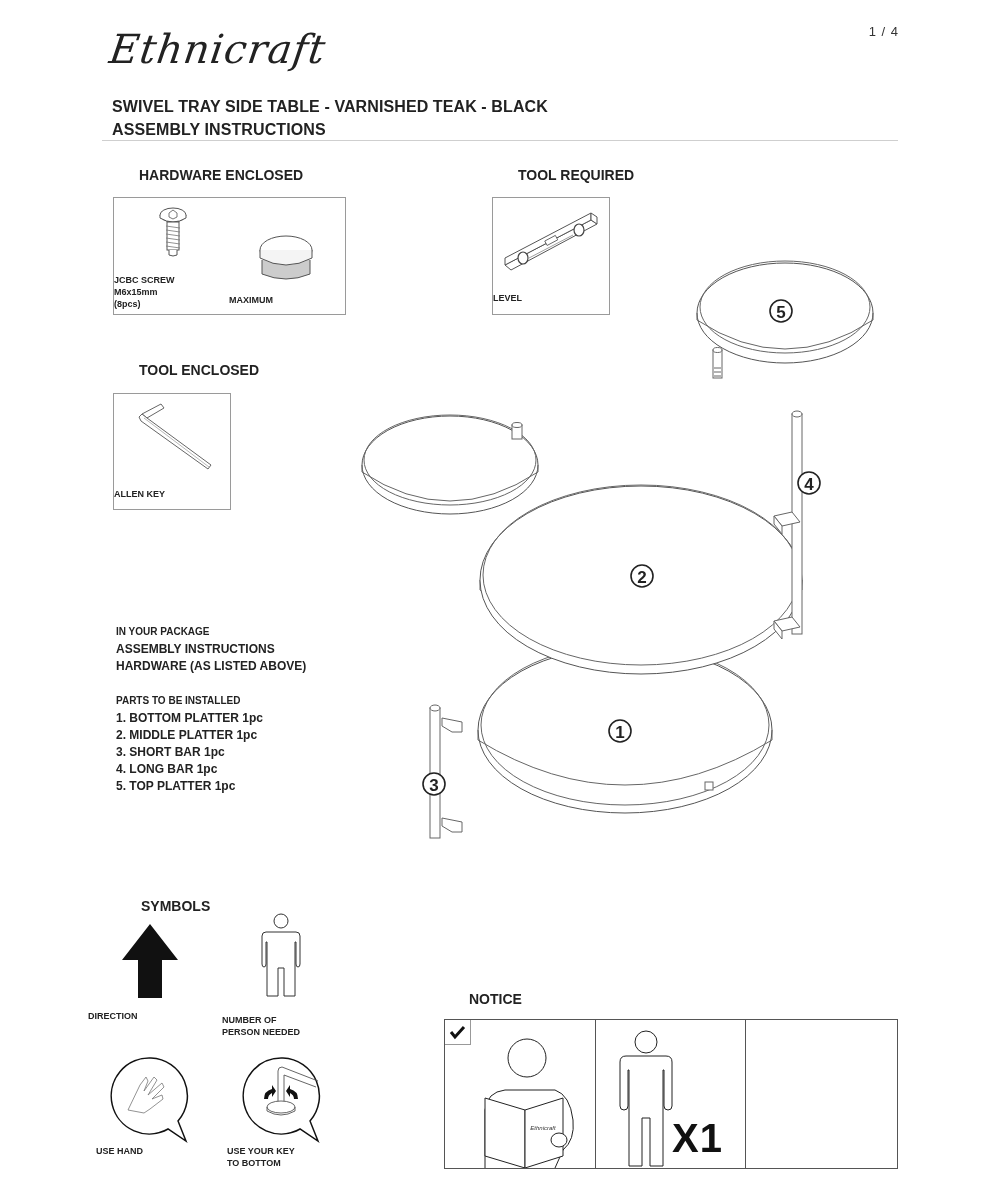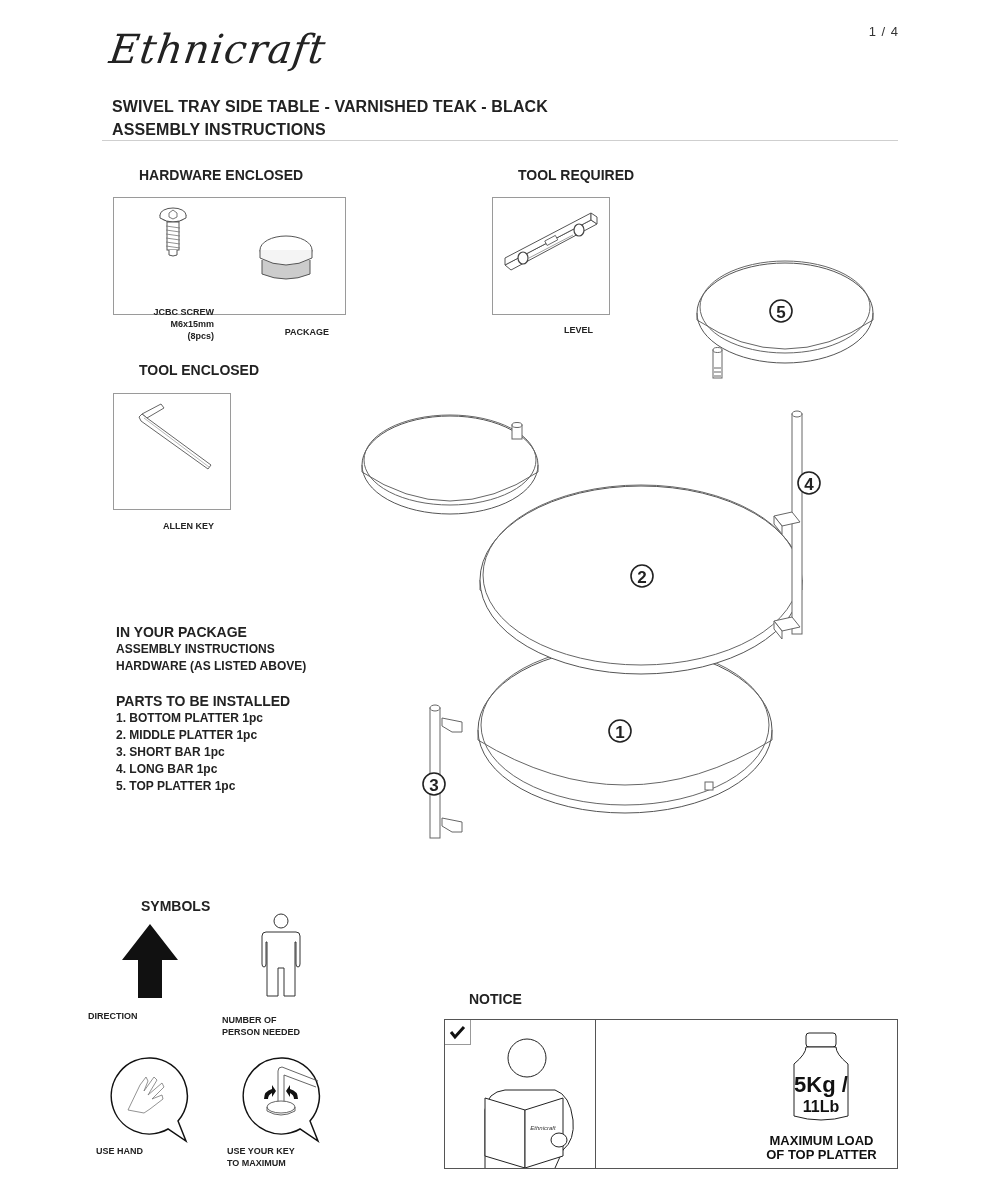--- a/index.html
+++ b/index.html
@@ -6,24 +6,24 @@
   body { width:1000px; height:1200px; position:relative; overflow:hidden;
          font-family:"Liberation Sans", sans-serif; color:#1a1a1a; }
   .abs { position:absolute; }
   .logo { left:110px; top:26px; font-family:"DejaVu Serif", serif; font-style:italic;
           font-size:40px; letter-spacing:1px; color:#222; transform:skewX(-8deg); font-weight:normal; }
   .page-num { right:101px; top:24px; font-size:13px; color:#333; letter-spacing:1px; }
   .title { left:112px; font-size:16px; font-weight:bold; color:#222; letter-spacing:0.1px;margin-top:12px; }
   .rule { left:102px; top:140px; width:796px; height:1px; background:#cfcfcf; }
   .section-h { font-size:14px; font-weight:bold; color:#222;padding-left:27px; }
   .box { border:1px solid #9a9a9a; background:#fff; }
-  .box-label { position:absolute; left:0; right:16px; text-align:right; font-size:9px;
-               font-weight:bold; color:#222; line-height:12px;margin-top:32px; }
+  .box-label { position:absolute; left:0; right:4px; text-align:left; font-size:9px;
+               font-weight:bold; color:#222; line-height:12px; }
   .list { font-size:12px; font-weight:bold; color:#222; line-height:17px; }
-  .list .h { font-size:14px; line-height:18px; }
+  .list .h { font-size:10px; line-height:18px; }
   .sym-label { font-size:9px; font-weight:bold; color:#222; line-height:12px; width:120px; }
   svg text { font-family:"Liberation Sans", sans-serif; }
 </style>
 </head>
 <body>
 
 <div class="abs logo">Ethnicraft</div>
 <div class="abs page-num">1 / 4</div>
 <div class="abs title" style="top:86px">SWIVEL TRAY SIDE TABLE - VARNISHED TEAK - BLACK</div>
 <div class="abs title" style="top:109px">ASSEMBLY INSTRUCTIONS</div>
@@ -51,21 +51,21 @@
     <div>M6x15mm</div>
     <div>(8pcs)</div>
   </div>
 </div>
 <div class="abs box" style="left:229px; top:197px; width:116px; height:116px; border-left:none">
   <svg width="116" height="90" viewBox="0 0 116 90" style="position:absolute;left:0;top:0">
     <path d="M33 62 L33 76 Q57 86 81 76 L81 62" fill="#ccc" stroke="#555" stroke-width="1"></path>
     <ellipse cx="57" cy="52" rx="26" ry="14" fill="#fff" stroke="#555" stroke-width="1"></ellipse>
     <path d="M31 52 L31 60 Q57 74 83 60 L83 52" fill="#f4f4f4" stroke="#555" stroke-width="1"></path>
   </svg>
-  <div class="box-label" style="top:96px">PACKAGE</div>
+  <div class="box-label" style="top:96px">MAXIMUM</div>
 </div>
 
 <div class="abs section-h" style="left:491px; top:167px">TOOL REQUIRED</div>
 <div class="abs box" style="left:492px; top:197px; width:116px; height:116px">
   <svg width="116" height="90" viewBox="0 0 116 90" style="position:absolute;left:0;top:0">
     <polygon points="12,67 98,22 104,26 18,72" fill="#fff" stroke="#555" stroke-width="1"></polygon>
     <polygon points="12,67 12,60 98,15 98,22" fill="#fff" stroke="#555" stroke-width="1"></polygon>
     <polygon points="98,15 104,19 104,26 98,22" fill="#fff" stroke="#555" stroke-width="1"></polygon>
     <ellipse cx="30" cy="60" rx="5" ry="6" fill="#fff" stroke="#444" stroke-width="1.2"></ellipse>
     <ellipse cx="86" cy="32" rx="5" ry="6" fill="#fff" stroke="#444" stroke-width="1.2"></ellipse>
@@ -202,21 +202,21 @@
     <path d="M36 50 L36 16 Q36 12 40 12 L76 26"></path>
     <path d="M42 50 L42 20 L74 32"></path>
     <ellipse cx="39" cy="52" rx="14" ry="6" fill="#fff"></ellipse>
     <path d="M25 52 L25 56 Q39 64 53 56 L53 52"></path>
   </g>
   <path d="M22 44 Q22 36 30 34 L30 30 L34 36 L30 42 L30 38 Q26 40 26 44 Z" fill="#111"></path>
   <path d="M56 44 Q56 36 48 34 L48 30 L44 36 L48 42 L48 38 Q52 40 52 44 Z" fill="#111"></path>
 </svg>
 <div class="abs sym-label" style="left:227px; top:1145px">
   <div>USE YOUR KEY</div>
-  <div>TO MAXIMUM</div>
+  <div>TO BOTTOM</div>
 </div>
 
 <div class="abs section-h" style="left:442px; top:991px">NOTICE</div>
 <div class="abs" style="left:444px; top:1019px; width:452px; height:148px; border:1px solid #555">
 
   <div class="abs" style="left:0; top:0; width:150px; height:148px; border-right:1px solid #555; overflow:hidden">
     <div class="abs" style="left:0; top:0; width:25px; height:24px; border-right:1px solid #999; border-bottom:1px solid #999">
       <svg width="25" height="24" viewBox="0 0 25 24">
         <path d="M6 12 L10 17 L19 7" fill="none" stroke="#111" stroke-width="3"></path>
       </svg>
@@ -226,28 +226,23 @@
         <circle cx="82" cy="38" r="19"></circle>
         <path d="M40 148 L40 90 Q42 72 60 70 L110 70 Q125 75 128 100 Q130 120 118 130 L110 148"></path>
         <polygon points="40,78 80,90 80,148 40,136"></polygon>
         <polygon points="80,90 118,78 118,136 80,148"></polygon>
         <ellipse cx="114" cy="120" rx="8" ry="7"></ellipse>
       </g>
       <text x="98" y="110" font-size="6" fill="#333" font-style="italic" text-anchor="middle">Ethnicraft</text>
     </svg>
   </div>
 
-
-  <div class="abs" style="left:301px; top:0; width:151px; height:148px">
-    <svg width="70" height="95" viewBox="0 0 70 95" style="position:absolute;left:40px;top:10px">
-      <g fill="#fff" stroke="#222" stroke-width="1">
-        <rect x="20" y="3" width="30" height="14" rx="3"></rect>
-        <path d="M20 17 L50 17 Q50 24 62 34 L62 86 Q35 94 8 86 L8 34 Q20 24 20 17 Z"></path>
+  <div class="abs" style="left:151px; top:0; width:149px; height:148px; border-right:1px solid #555">
+    <svg width="60" height="140" viewBox="0 0 60 140" style="position:absolute;left:22px;top:8px">
+      <g fill="none" stroke="#222" stroke-width="1">
+        <circle cx="28" cy="14" r="11"></circle>
+        <path d="M8 28 L48 28 Q54 28 54 34 L54 78 Q54 82 50 82 Q46 82 46 78 L46 42 L45 42 L45 138 L32 138 L32 90 L24 90 L24 138 L11 138 L11 42 L10 42 L10 78 Q10 82 6 82 Q2 82 2 78 L2 34 Q2 28 8 28 Z"></path>
       </g>
-      <text x="35" y="62" font-size="22" font-weight="bold" fill="#111" text-anchor="middle">5Kg /</text>
-      <text x="35" y="82" font-size="16" font-weight="bold" fill="#111" text-anchor="middle">11Lb</text>
     </svg>
-    <div class="abs" style="left:0; right:0; top:114px; text-align:center; font-size:13px; font-weight:bold; color:#111; line-height:14px">
-      <div>MAXIMUM LOAD</div>
-      <div>OF TOP PLATTER</div>
-    </div>
+    <div class="abs" style="left:76px; top:96px; font-size:40px; font-weight:bold; color:#111; letter-spacing:1px">X1</div>
   </div>
+
 </div>
 
 </body></html>

